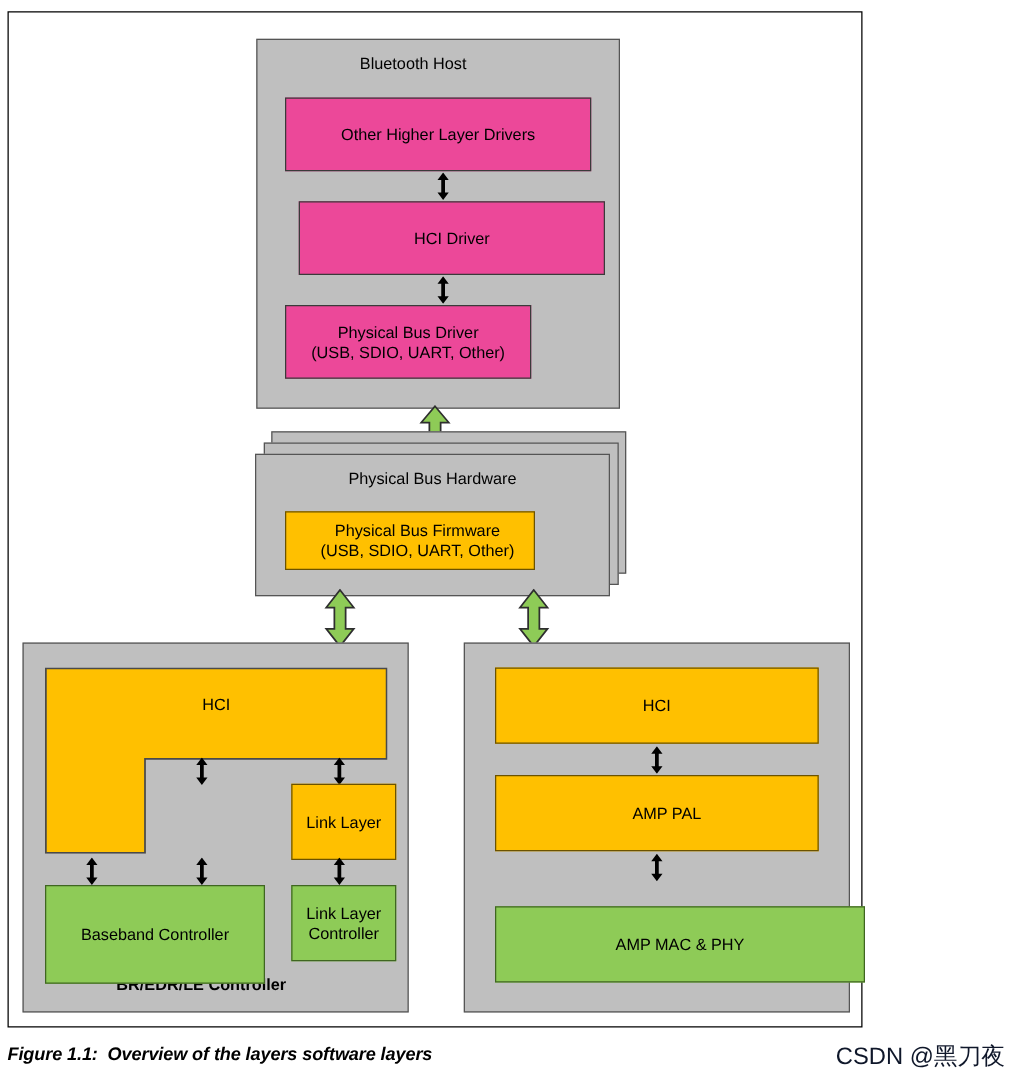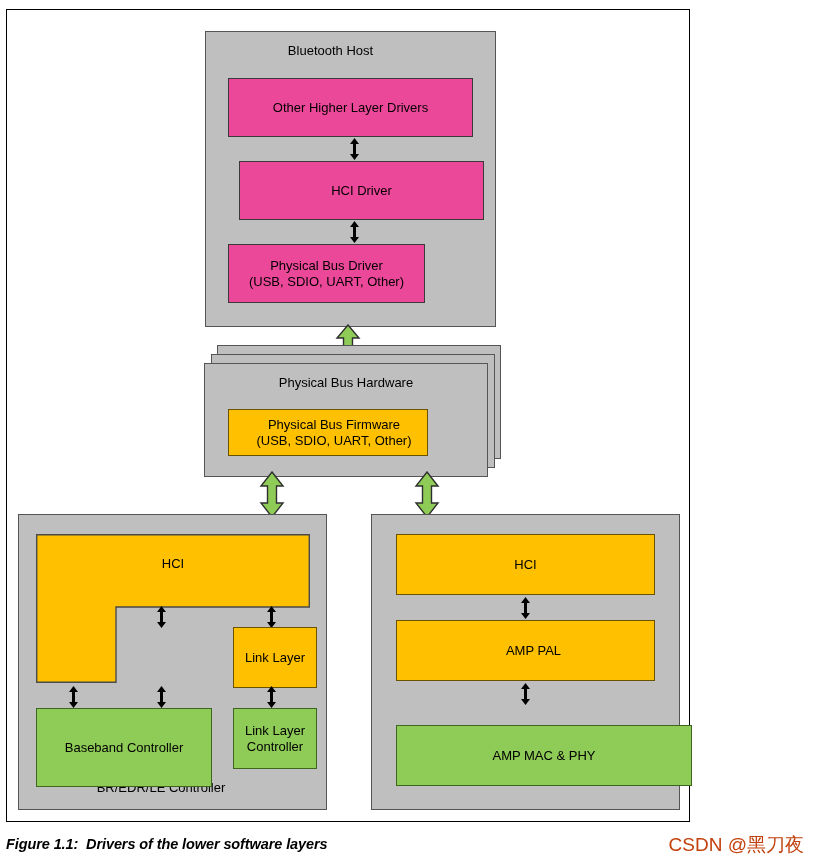--- a/index.html
+++ b/index.html
@@ -76,21 +76,21 @@
     font-weight: bold;
     color: #000000;
     letter-spacing: -0.1px;
     white-space: pre;
   }
   #watermark {
     position: absolute;
     right: 12px;
     top: 832px;
     font-size: 19px;
-    color: #c2410c;
+    color: #0f172a;
     white-space: pre;
   }
 
   
   .t13 { font-size: 13px; }
 </style>
 </head>
 <body>
 
 <div id="figure-frame">
@@ -136,21 +136,21 @@
       <path d="M13 1 L24 15 L17.5 15 L17.5 32 L24 32 L13 46 L2 32 L8.5 32 L8.5 15 L2 15 Z" fill="#8ecb57" stroke="#2f2f2f" stroke-width="1.4" stroke-linejoin="miter"></path>
     </svg>
   </div>
   <div class="grn-arrow" style="left:407px; top:461px;">
     <svg width="26" height="47" viewBox="0 0 26 47">
       <path d="M13 1 L24 15 L17.5 15 L17.5 32 L24 32 L13 46 L2 32 L8.5 32 L8.5 15 L2 15 Z" fill="#8ecb57" stroke="#2f2f2f" stroke-width="1.4" stroke-linejoin="miter"></path>
     </svg>
   </div>
 
   <div class="box gray" style="left:11px; top:504px; width:309px; height:296px;"></div>
-  <div class="grp-title" style="left:11px; top:770px; width:286px;">BR/EDR/LE Controller</div>
+  <div class="grp-title" style="left:11px; top:770px; width:286px;font-weight:bold;">BR/EDR/LE Controller</div>
 
   <div style="position:absolute; left:29px; top:524px; width:274px; height:149px;">
     <svg width="274" height="149" viewBox="0 0 274 149" style="display:block;">
       <path d="M0.7 0.7 H273.3 V73 H80 V148.3 H0.7 Z" fill="#ffc000" stroke="#4a4a4a" stroke-width="1.4" stroke-linejoin="miter"></path>
     </svg>
     <span style="position:absolute; left:0; top:22px; width:274px; text-align:center; font-size:13px; color:#000;">HCI</span>
   </div>
 
   <div class="blk-arrow" style="left:148px; top:596px; height:22px;">
     <svg width="13" height="22" viewBox="0 0 13 22">
@@ -202,14 +202,14 @@
   <div class="blk-arrow" style="left:512px; top:673px; height:22px;">
     <svg width="13" height="22" viewBox="0 0 13 22">
       <path d="M6.5 0 L11 6 L8 6 L8 16 L11 16 L6.5 22 L2 16 L5 16 L5 6 L2 6 Z" fill="#000"></path>
     </svg>
   </div>
 
   <div class="box green t13" style="left:389px; top:668px; width:296px; height:61px;margin-top:47px;">AMP MAC &amp; PHY</div>
 
 </div>
 
-<div id="caption">Figure 1.1:  Drivers of the lower software layers</div>
+<div id="caption">Figure 1.1:  Overview of the layers software layers</div>
 <div id="watermark">CSDN @黑刀夜</div>
 
 </body></html>

